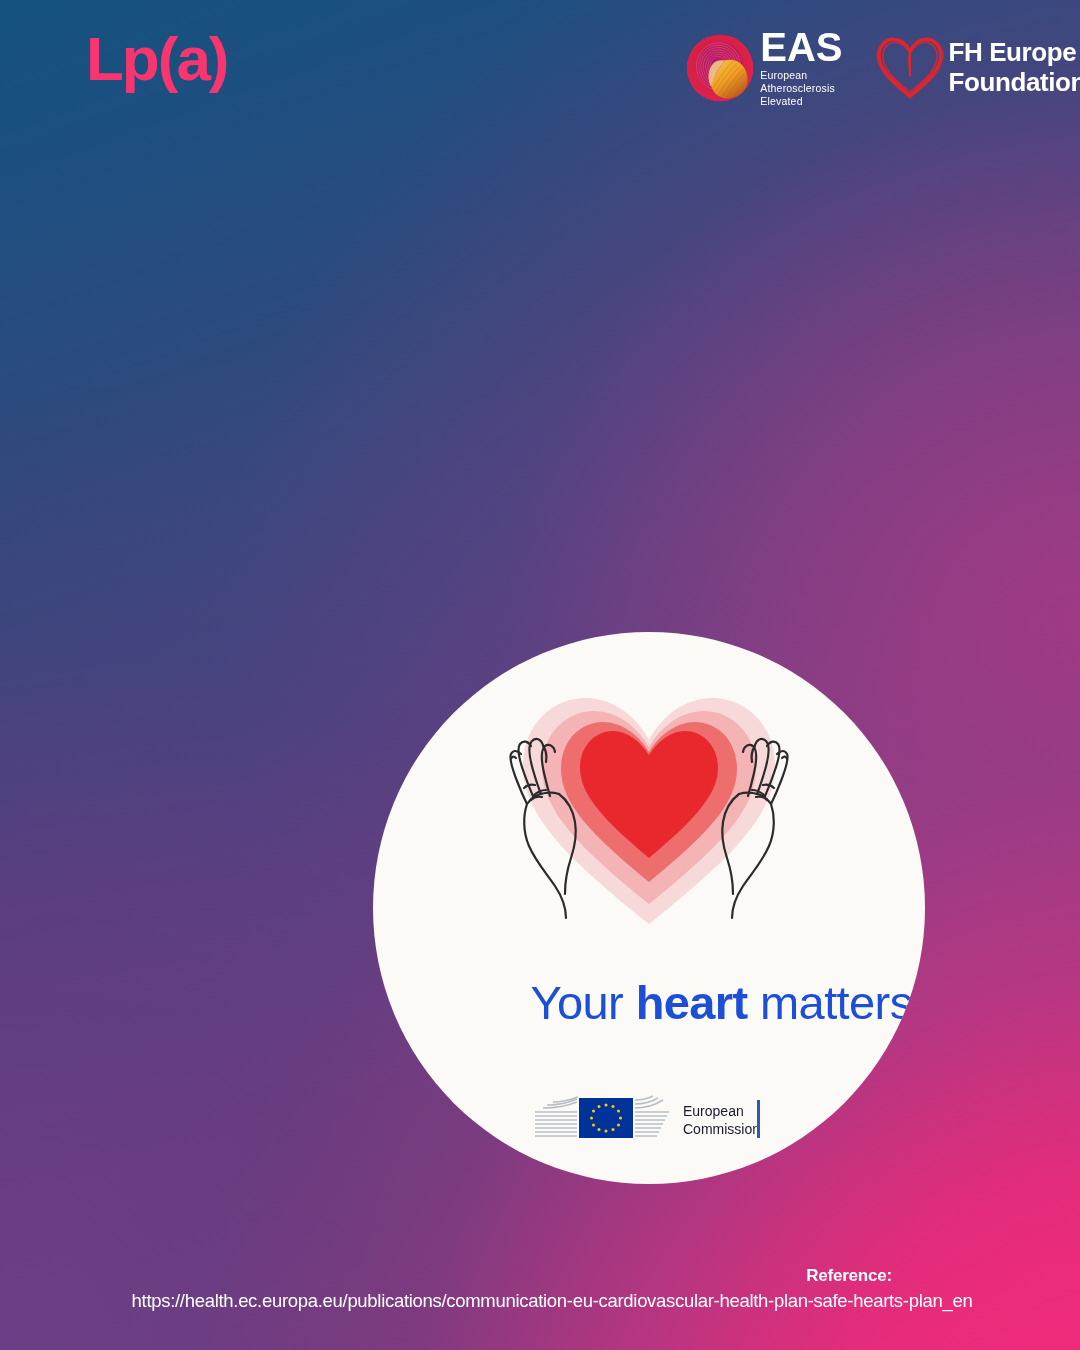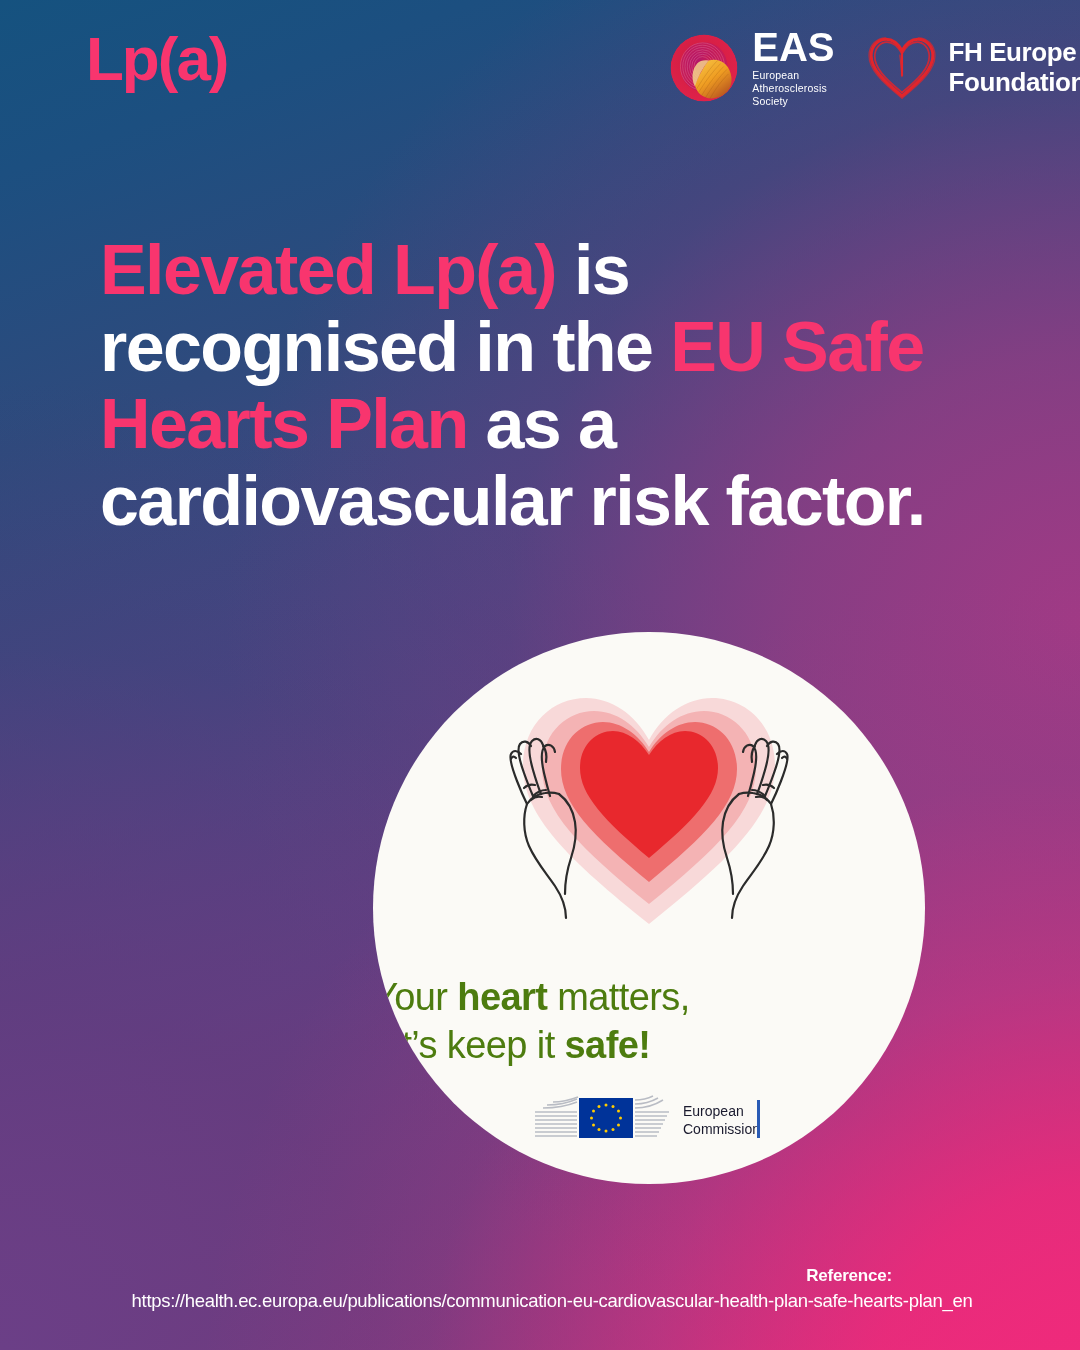--- a/index.html
+++ b/index.html
@@ -71,21 +71,21 @@
     position: absolute;
     right: 38px;
     top: 28px;
     display: flex;
     align-items: center;
     gap: 32px;
   }
   .eas-logo, .fh-logo {
     display: flex;
     align-items: center;
-    gap: 10px;
+    gap: 2px;
   }
   .eas-mark { width: 76px; height: 76px; flex: none; }
   .eas-text { line-height: 1; }
   .eas-acronym {
     font-size: 40px;
     font-weight: 700;
     color: #ffffff;
     letter-spacing: 0px;
     line-height: 0.95;
   }
@@ -134,23 +134,23 @@
     position: absolute;
     left: 0; top: 14px;
     width: 552px;
     height: 330px;
   }
   .badge-caption {
     position: absolute;
     left: 0;
     top: 342px;
     width: 552px;
-    text-align: left;
-    color: #4d7c0f;
-    font-size: 38px;
+    text-align: right;
+    color: #1d4ed8;
+    font-size: 47px;
     line-height: 1.25;
     letter-spacing: -0.6px;
     font-weight: 400;
   }
   .badge-caption b { font-weight: 800; }
   .ec-logo {
     position: absolute;
     left: 160px;
     top: 462px;
     width: 232px;
@@ -239,21 +239,21 @@
               <path d="M58 90 c8 -14 15 -23 24 -32"></path>
             </g>
             <path d="M56 40 c-8 10 -14 22 -18 34 c-5 -10 -4 -22 3 -30 c4 -4 9 -5 15 -4 Z" fill="#f2d38c" opacity="0.85"></path>
           </g>
         </svg>
         <div class="eas-text">
           <div class="eas-acronym">EAS</div>
           <div class="eas-sub">
             <div>European</div>
             <div>Atherosclerosis</div>
-            <div>Society</div>
+            <div>Elevated</div>
           </div>
         </div>
       </div>
 
       <div class="fh-logo">
         <svg class="fh-mark" viewBox="0 0 100 92">
           <g fill="none" stroke="#e3252b" stroke-linecap="round" stroke-linejoin="round">
             <path d="M50 85 C22 62 7 46 7 29 C7 15 17 6 28 6 C38 6 45 13 50 22 C55 13 62 6 72 6 C83 6 93 15 93 29 C93 46 78 62 50 85 Z" stroke-width="4.2"></path>
             <path d="M50 80 C25 60 12 45 12 30 C12 18 20 10 29 10 C38 10 45 17 50 26" stroke-width="2.4" opacity="0.85"></path>
             <path d="M50 26 C55 17 62 10 71 10 C80 10 88 18 88 30 C88 45 75 60 50 80" stroke-width="2.4" opacity="0.85"></path>
@@ -265,21 +265,20 @@
         </svg>
         <div class="fh-text">
           <div>FH Europe</div>
           <div>Foundation</div>
         </div>
       </div>
 
     </div>
   </div>
 
-  <div class="headline"><span class="hl-pink">Elevated Lp(a)</span><span> is recognised in the </span><span class="hl-pink">EU Safe Hearts Plan</span><span> as a cardiovascular risk factor.</span></div>
 
   <div class="badge">
 
     <svg class="badge-art" viewBox="0 0 552 330">
 
       <g>
         <path d="M276 278 C196 214 150 170 150 120 C150 78 180 52 213 52 C238 52 262 68 276 94 C290 68 314 52 339 52 C372 52 402 78 402 120 C402 170 356 214 276 278 Z" fill="#f8d9d9"></path>
         <path d="M276 258 C208 203 169 165 169 122 C169 87 194 65 221 65 C243 65 263 79 276 101 C289 79 309 65 331 65 C358 65 383 87 383 122 C383 165 344 203 276 258 Z" fill="#f4b3b4"></path>
         <path d="M276 236 C220 190 188 158 188 123 C188 94 208 76 230 76 C248 76 265 88 276 106 C287 88 304 76 322 76 C344 76 364 94 364 123 C364 158 332 190 276 236 Z" fill="#ee6e6e"></path>
         <path d="M276 212 C232 175 207 149 207 122 C207 99 223 85 240 85 C254 85 267 95 276 109 C285 95 298 85 312 85 C329 85 345 99 345 122 C345 149 320 175 276 212 Z" fill="#e8282d"></path>
@@ -311,21 +310,20 @@
         <path d="M160 150 C164 146 168 144 173 144"></path>
         <path d="M151 142 C154 139 158 138 162 139"></path>
         <path d="M158 154 C161 151 165 150 169 151"></path>
         <path d="M143 112 C141 110 139 110 138 113"></path>
         <path d="M170 100 C173 104 174 110 173 116"></path>
       </g>
     </svg>
 
     <div class="badge-caption">
       <div><span>Your </span><b>heart</b><span> matters,</span></div>
-      <div><span>let’s keep it </span><b>safe!</b></div>
     </div>
 
     <svg class="ec-logo" viewBox="0 0 232 52">
       <g stroke="#b9bcc4" stroke-width="1.5" fill="none">
         <path d="M2 18 H44"></path>
           <path d="M2 22 H44"></path>
           <path d="M2 26 H44"></path>
           <path d="M2 30 H44"></path>
         <path d="M2 34 H44"></path>
           <path d="M2 38 H44"></path>

